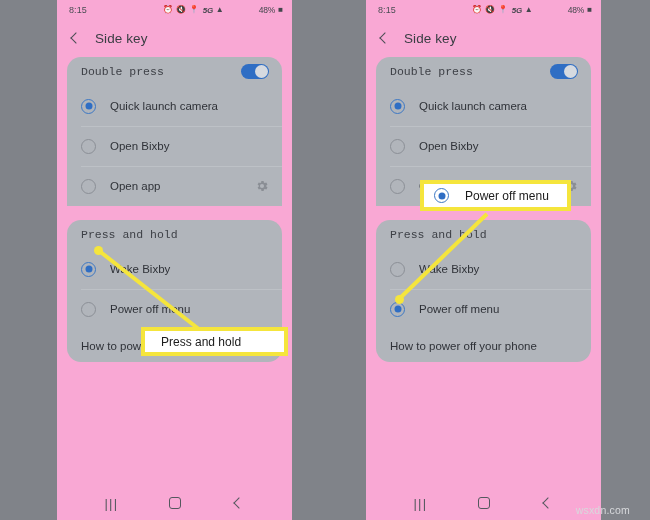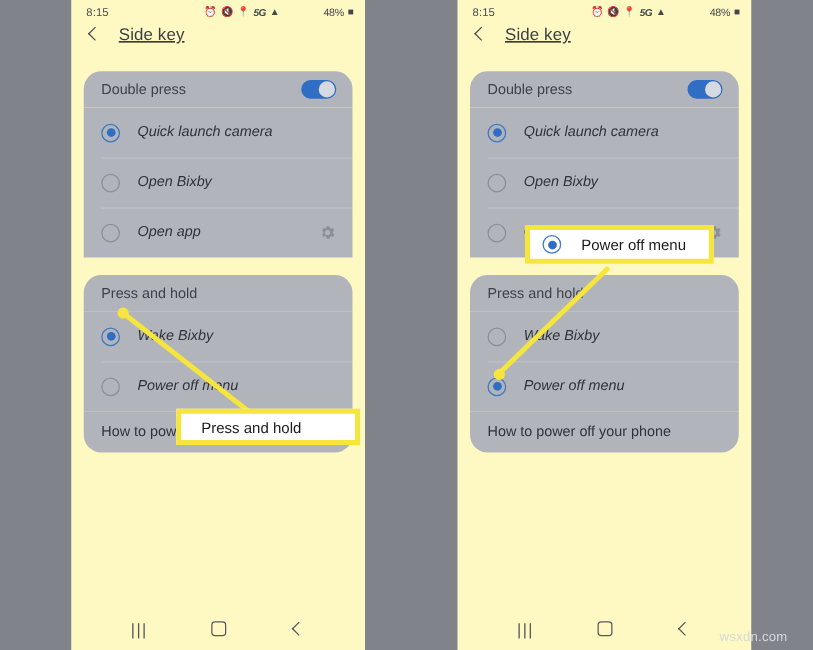--- a/index.html
+++ b/index.html
@@ -15,21 +15,21 @@
     font-family: "Liberation Sans", sans-serif;
     -webkit-font-smoothing: antialiased;
   }
 
   
   .phone {
     position: absolute;
     top: 0;
     width: 235px;
     height: 520px;
-    background: #fef9c3;
+    background: #f9a8d4;
     overflow: hidden;
   }
   #phone-left  { left: 57px; }
   #phone-right { left: 366px; }
 
   
   .status-bar {
     height: 20px;
     display: flex;
     align-items: center;
@@ -48,24 +48,23 @@
     color: #43464c;
   }
   .status-icons .net { font-size: 8px; font-weight: bold; letter-spacing: -.3px; font-style: italic; }
   .status-icons .batt { font-size: 8.5px; letter-spacing: -.2px; margin-left: 32px; }
   .sicon { display: inline-block; line-height: 1; }
 
   
   .app-bar {
     height: 37px;
     display: flex;
-    align-items: flex-start;
+    align-items: center;
     padding-left: 11px;
     box-sizing: border-box;
-    text-decoration: underline;
   }
   .back-chevron {
     width: 15px;
     height: 15px;
     position: relative;
     margin-right: 12px;
     flex: none;
   }
   .back-chevron::before {
     content: "";
@@ -95,20 +94,21 @@
   .card.rounded-top    { border-top-left-radius: 14px;    border-top-right-radius: 14px; }
   .card.rounded-bottom { border-bottom-left-radius: 14px; border-bottom-right-radius: 14px; }
 
   .section-header {
     height: 29px;
     display: flex;
     align-items: center;
     justify-content: space-between;
     padding: 0 13px 0 14px;
     box-sizing: border-box;
+    font-family: Liberation Mono, monospace;
   }
   .section-header .label {
     font-size: 11.5px;
     color: #3e4147;
   }
 
   
   .toggle {
     width: 28px;
     height: 15px;
@@ -128,21 +128,20 @@
   }
 
   
   .opt-row {
     height: 40px;
     display: flex;
     align-items: center;
     padding: 0 13px 0 14px;
     box-sizing: border-box;
     position: relative;
-    font-style: italic;
   }
   .opt-row + .opt-row::before {
     content: "";
     position: absolute;
     left: 14px;
     right: 0;
     top: 0;
     height: 1px;
     background: rgba(255,255,255,0.16);
   }

